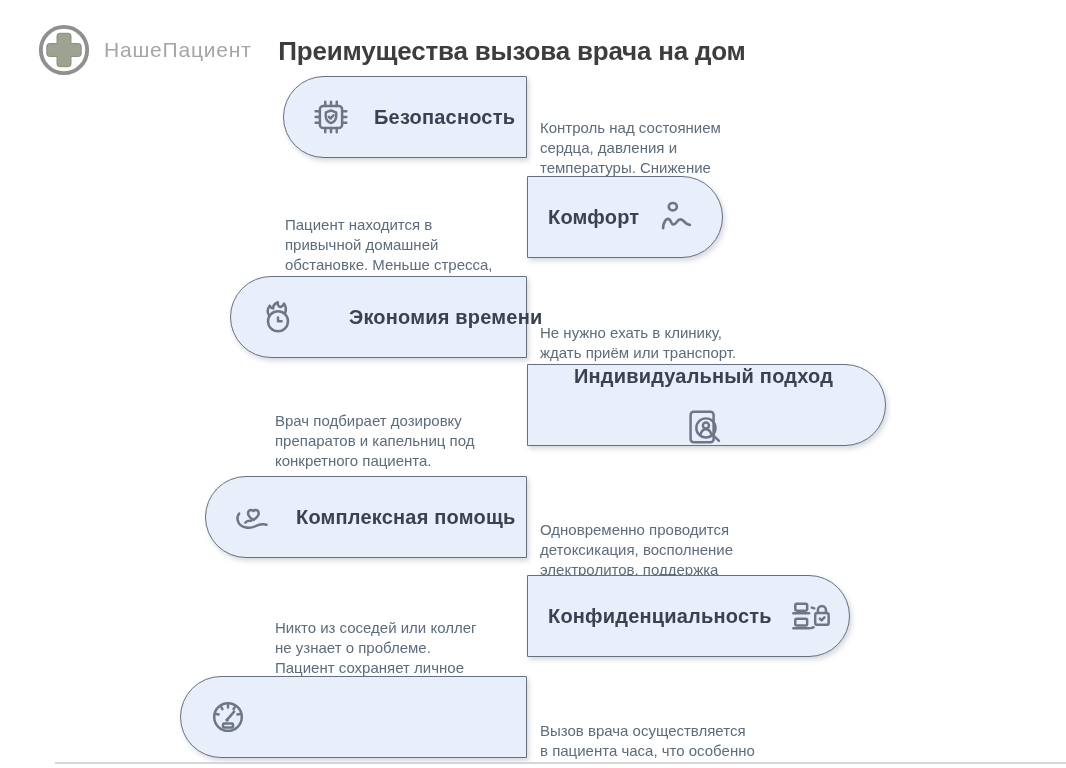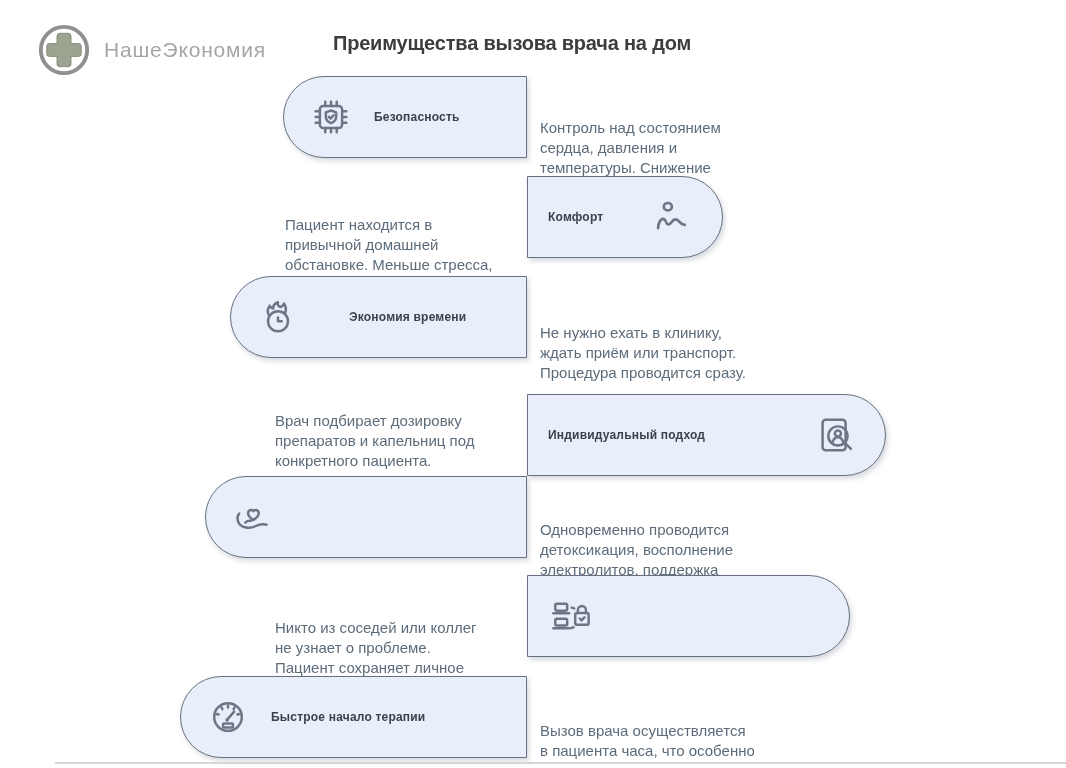--- a/index.html
+++ b/index.html
@@ -11,41 +11,41 @@
   :root{
     --card-fill:#e9eefb;
     --card-border:#667080;
     --card-title:#3b424e;
     --desc-color:#5d6c7b;
     --title-color:#3d3d3d;
     --icon-color:#6e7585;
   }
   .page-title{
     position:absolute;top:19px;left:0;width:1024px;text-align:center;
-    font-size:20px;font-weight:bold;color:var(--title-color);letter-spacing:-.2px;
+    font-size:26px;font-weight:bold;color:var(--title-color);letter-spacing:-.2px;
   }
   .logo{position:absolute;left:36px;top:22px;display:flex;align-items:center;gap:12px;}
   .logo-mark{width:56px;height:56px;display:block;}
   .logo-mark svg{width:100%;height:100%;display:block;}
   .logo-text{
     display:flex;flex-direction:row;color:#a5a5a5;font-size:21px;
     line-height:1.08;letter-spacing:.8px;font-weight:400;
   }
   .card{
     position:absolute;height:82px;box-sizing:border-box;
     background:var(--card-fill);border:1.5px solid var(--card-border);
     display:flex;align-items:center;
     box-shadow:2px 3px 5px rgba(110,120,140,.28);
   }
   .card.left{border-radius:41px 0 0 41px;padding-left:24px;gap:20px;}
   .card.right{border-radius:0 41px 41px 0;padding-left:20px;padding-right:26px;justify-content:space-between;gap:16px;}
   .card .icon{width:46px;height:46px;color:var(--icon-color);flex:0 0 auto;display:flex;}
   .card .icon svg{width:100%;height:100%;}
   .card-title{
-    font-size:12px;font-weight:bold;color:var(--card-title);
+    font-size:20px;font-weight:bold;color:var(--card-title);
     letter-spacing:.2px;white-space:nowrap;
   }
   .desc{
     position:absolute;font-size:15px;line-height:1.33;color:var(--desc-color);
     white-space:pre-line;
     margin-top:32px;
   }
   .desc.align-right{text-align:left;}
   .bottom-divider{
     position:absolute;left:55px;right:0;top:762px;height:1.5px;background:#d6d6d6;
@@ -56,21 +56,21 @@
 
 <div class="logo">
   <span class="logo-mark">
     <svg viewBox="0 0 52 52">
       <circle cx="26" cy="26" r="21.5" fill="none" stroke="#909090" stroke-width="3.6"></circle>
       <path d="M22 10.5 h8 a2.5 2.5 0 0 1 2.5 2.5 v7 h7 a2.5 2.5 0 0 1 2.5 2.5 v7 a2.5 2.5 0 0 1 -2.5 2.5 h-7 v7 a2.5 2.5 0 0 1 -2.5 2.5 h-8 a2.5 2.5 0 0 1 -2.5 -2.5 v-7 h-7 a2.5 2.5 0 0 1 -2.5 -2.5 v-7 a2.5 2.5 0 0 1 2.5 -2.5 h7 v-7 a2.5 2.5 0 0 1 2.5 -2.5 z" fill="#9ca491" stroke="#7e866f" stroke-width="0.8"></path>
     </svg>
   </span>
   <div class="logo-text">
     <span>Наше</span>
-    <span>Экономия</span>
+    <span>Пациент</span>
   </div>
 </div>
 
 <h1 class="page-title">Преимущества вызова врача на дом</h1>
 
 <div id="benefits">
     <div class="card left" style="left: 283px; top: 76px; width: 244px;">
       <span class="icon">
         <svg viewBox="0 0 24 24" fill="none" stroke="currentColor" stroke-width="1.3" stroke-linecap="round" stroke-linejoin="round">
           <rect x="6.2" y="6.2" width="11.6" height="11.6" rx="1.8"></rect>
@@ -104,21 +104,21 @@
           <circle cx="12" cy="14.2" r="5.2"></circle>
           <path d="M12 12.2v2h1.9"></path>
           <path d="M7.3 11.2c-1-1.7-.8-3.5.4-5.1.3.9.9 1.4 1.8 1.5C9.3 6.2 10.3 5 11.9 4.3c-.2 1.2.2 2 1.2 2.5 1-.2 1.7-.8 2-1.8 1.1 1.5 1.3 3.2.6 5"></path>
         </svg>
       </span>
       <span class="card-title">Экономия времени</span>
     </div>
     <div class="desc" style="left: 540px; top: 291px; width: 235px;">Не нужно ехать в клинику,
 ждать приём или транспорт.
 Процедура проводится сразу.</div>
-    <div class="card right" style="left: 527px; top: 394px; width: 359px;">
+    <div class="card right" style="left: 527px; top: 364px; width: 359px; flex-direction: column;">
       <span class="card-title">Индивидуальный подход</span>
       <span class="icon">
         <svg viewBox="0 0 24 24" fill="none" stroke="currentColor" stroke-width="1.3" stroke-linecap="round" stroke-linejoin="round">
           <rect x="5" y="4" width="12" height="16" rx="1.6"></rect>
           <circle cx="13" cy="12.5" r="5"></circle>
           <circle cx="13" cy="11.2" r="1.6"></circle>
           <path d="M10.3 15.5c.5-1.5 1.5-2.3 2.7-2.3s2.2.8 2.7 2.3"></path>
           <path d="M16.6 16.1l3.2 3.2"></path>
         </svg>
       </span>
@@ -130,27 +130,29 @@
 заболевания.</div>
     <div class="card left" style="left: 205px; top: 476px; width: 322px;">
       <span class="icon">
         <svg viewBox="0 0 24 24" fill="none" stroke="currentColor" stroke-width="1.3" stroke-linecap="round" stroke-linejoin="round">
           <path d="M12.2 13.6c-1.7-1.2-2.8-2.3-2.8-3.6 0-.9.7-1.7 1.6-1.7.5 0 .9.2 1.2.6.3-.4.7-.6 1.2-.6.9 0 1.6.8 1.6 1.7 0 1.3-1.1 2.4-2.8 3.6z"></path>
           <path d="M8.9 17.6c-2.6-.3-4.4-1.8-4.9-3.9-.3-1.3 0-2.5.8-3.5"></path>
           <path d="M9 17.6c1.5.2 3-.1 4.5-.9 1.3-.7 2.5-1 3.9-.9l1.7.2"></path>
           <path d="M8 14.9c.8-.8 1.8-1.1 3-.9"></path>
         </svg>
       </span>
+      <span class="card-title">Комплексная помощь</span>
     </div>
     <div class="desc" style="left: 540px; top: 488px; width: 240px;">Одновременно проводится
 детоксикация, восполнение
 электролитов, поддержка
 печени. Возможна
 консультация психолога.</div>
     <div class="card right" style="left: 527px; top: 575px; width: 323px;">
+      <span class="card-title">Конфиденциальность</span>
       <span class="icon">
         <svg viewBox="0 0 24 24" fill="none" stroke="currentColor" stroke-width="1.3" stroke-linecap="round" stroke-linejoin="round">
           <rect x="3.8" y="5.6" width="6.2" height="3.6" rx=".8"></rect>
           <path d="M2.8 10.6h8.2"></path>
           <rect x="3.8" y="13.4" width="6.2" height="3.6" rx=".8"></rect>
           <path d="M2.8 18.4h8.2"></path>
           <rect x="14.2" y="10.4" width="7" height="6.2" rx="1"></rect>
           <path d="M15.6 10.4V8.9c0-1.2 1-2.1 2.1-2.1s2.1.9 2.1 2.1v1.5"></path>
           <path d="M16.6 13.4l.9.9 1.5-1.6"></path>
           <path d="M12.4 7.6l1.3.4M13.3 17.9l-1.3.4"></path>
@@ -164,20 +166,19 @@
     <div class="card left" style="left: 180px; top: 676px; width: 347px;">
       <span class="icon">
         <svg viewBox="0 0 24 24" fill="none" stroke="currentColor" stroke-width="1.3" stroke-linecap="round" stroke-linejoin="round">
           <circle cx="12" cy="12" r="7.2"></circle>
           <path d="M12 5.9v1.2M8.5 6.9l.6 1M15.5 6.9l-.6 1M5.9 10.4l1.2.3M18.1 10.4l-1.2.3"></path>
           <path d="M11.6 13.4l3.6-4.2"></path>
           <circle cx="11.5" cy="13.6" r=".9" fill="currentColor" stroke="none"></circle>
           <rect x="9.4" y="15.4" width="5.2" height="2.1" rx=".5"></rect>
         </svg>
       </span>
-      <span class="card-title">Быстрое начало терапии</span>
     </div>
     <div class="desc" style="left: 540px; top: 689px; width: 245px;">Вызов врача осуществляется
 в пациента часа, что особенно
 важно при длительном запое.</div>
   </div>
 
 <div class="bottom-divider"></div>
 
 </body></html>

